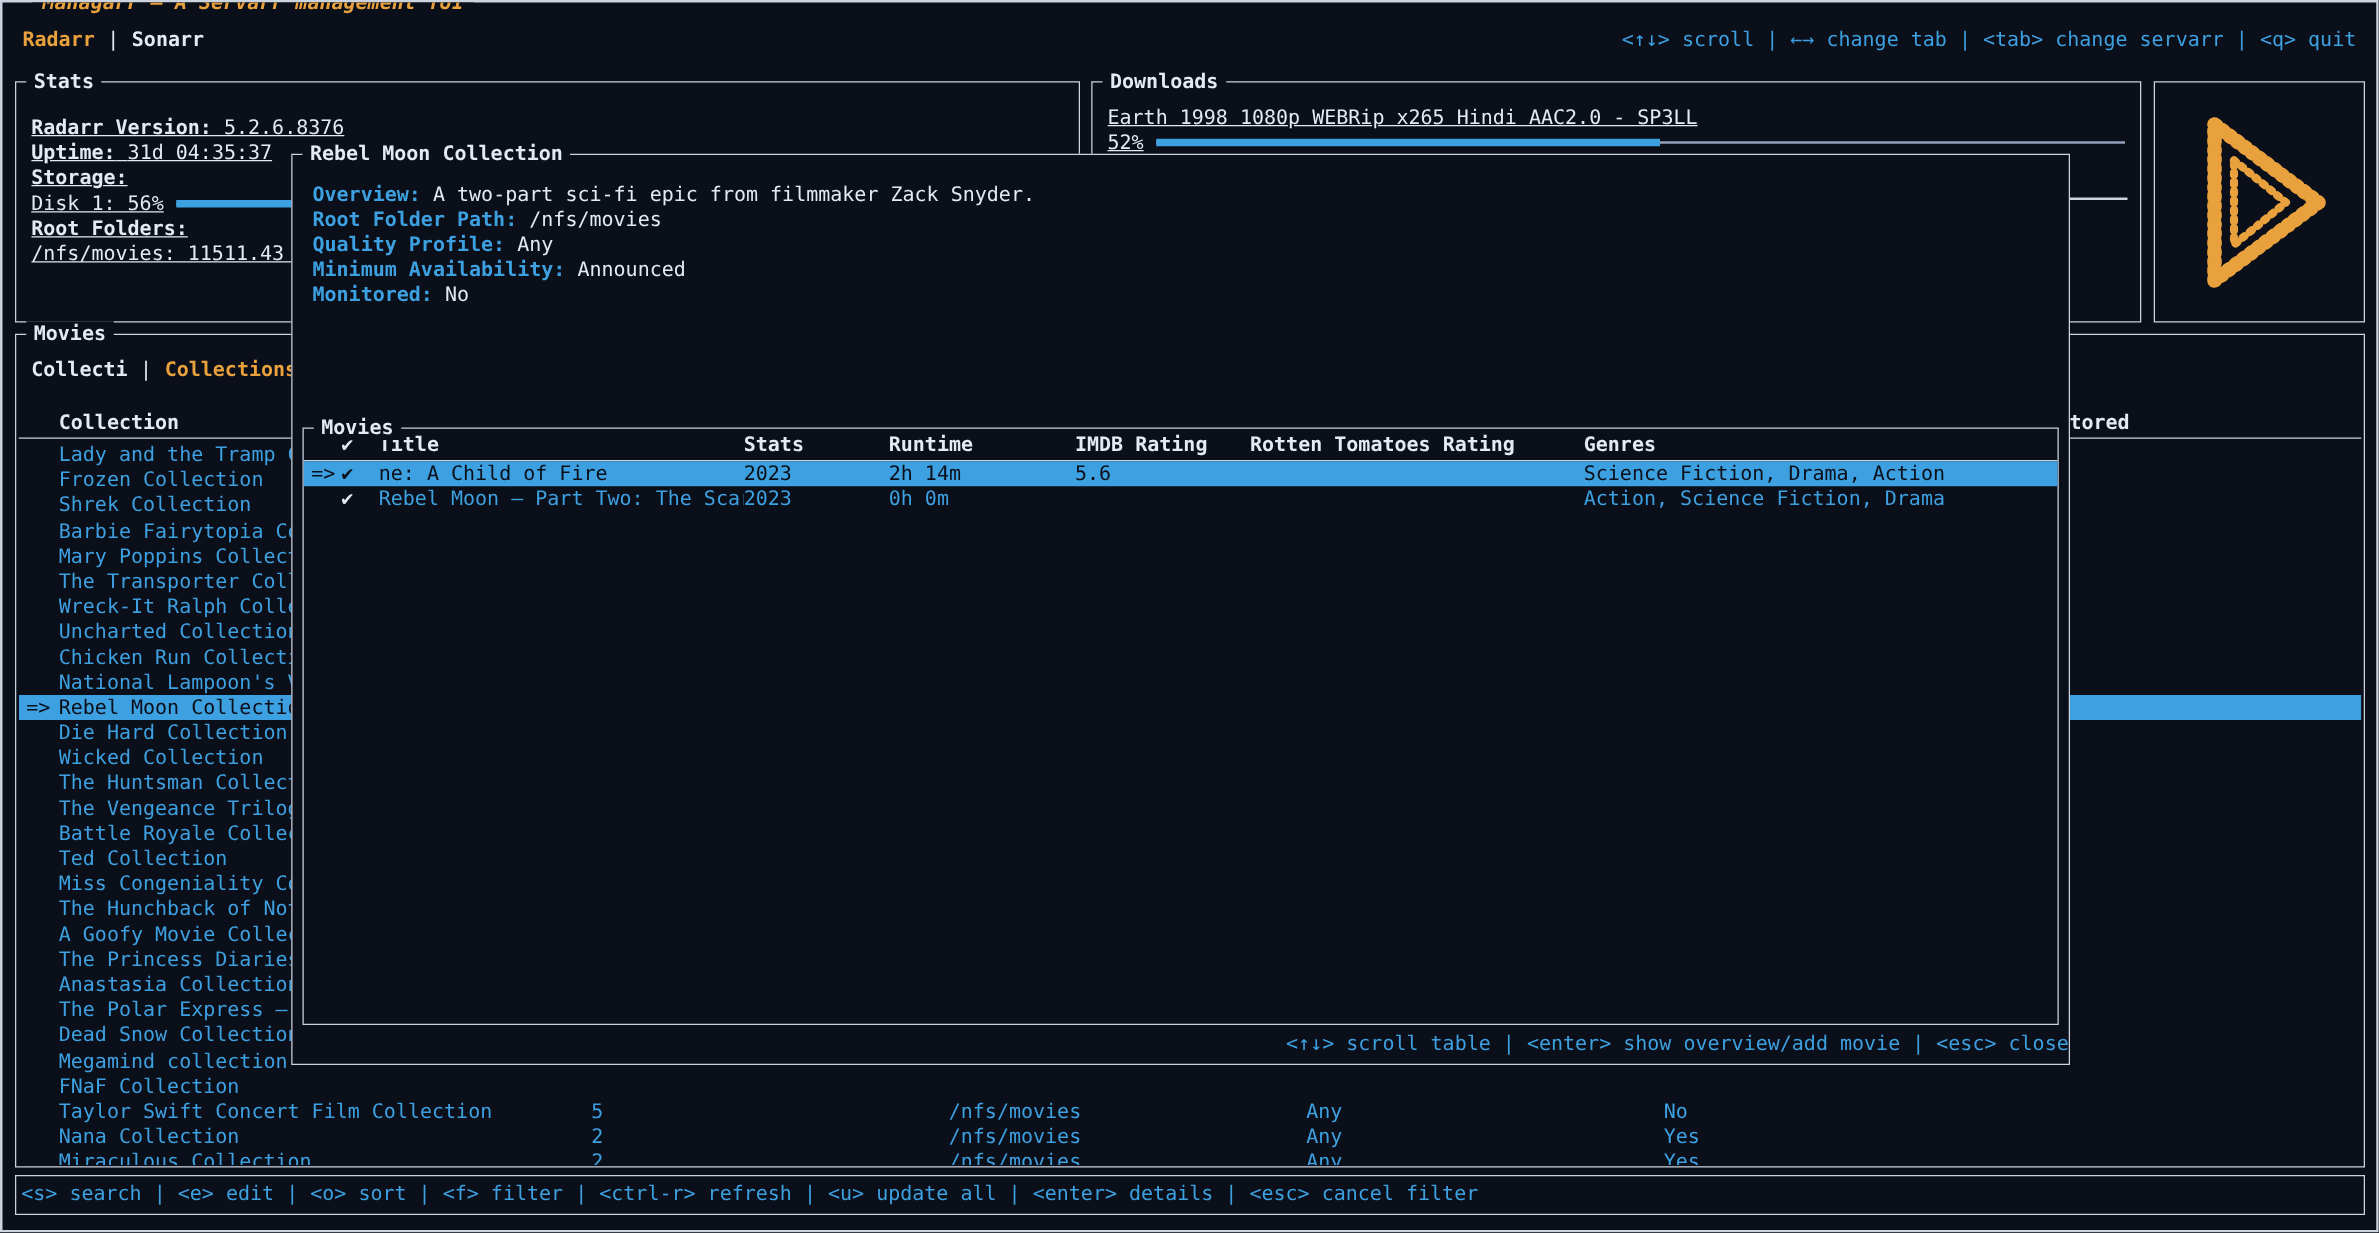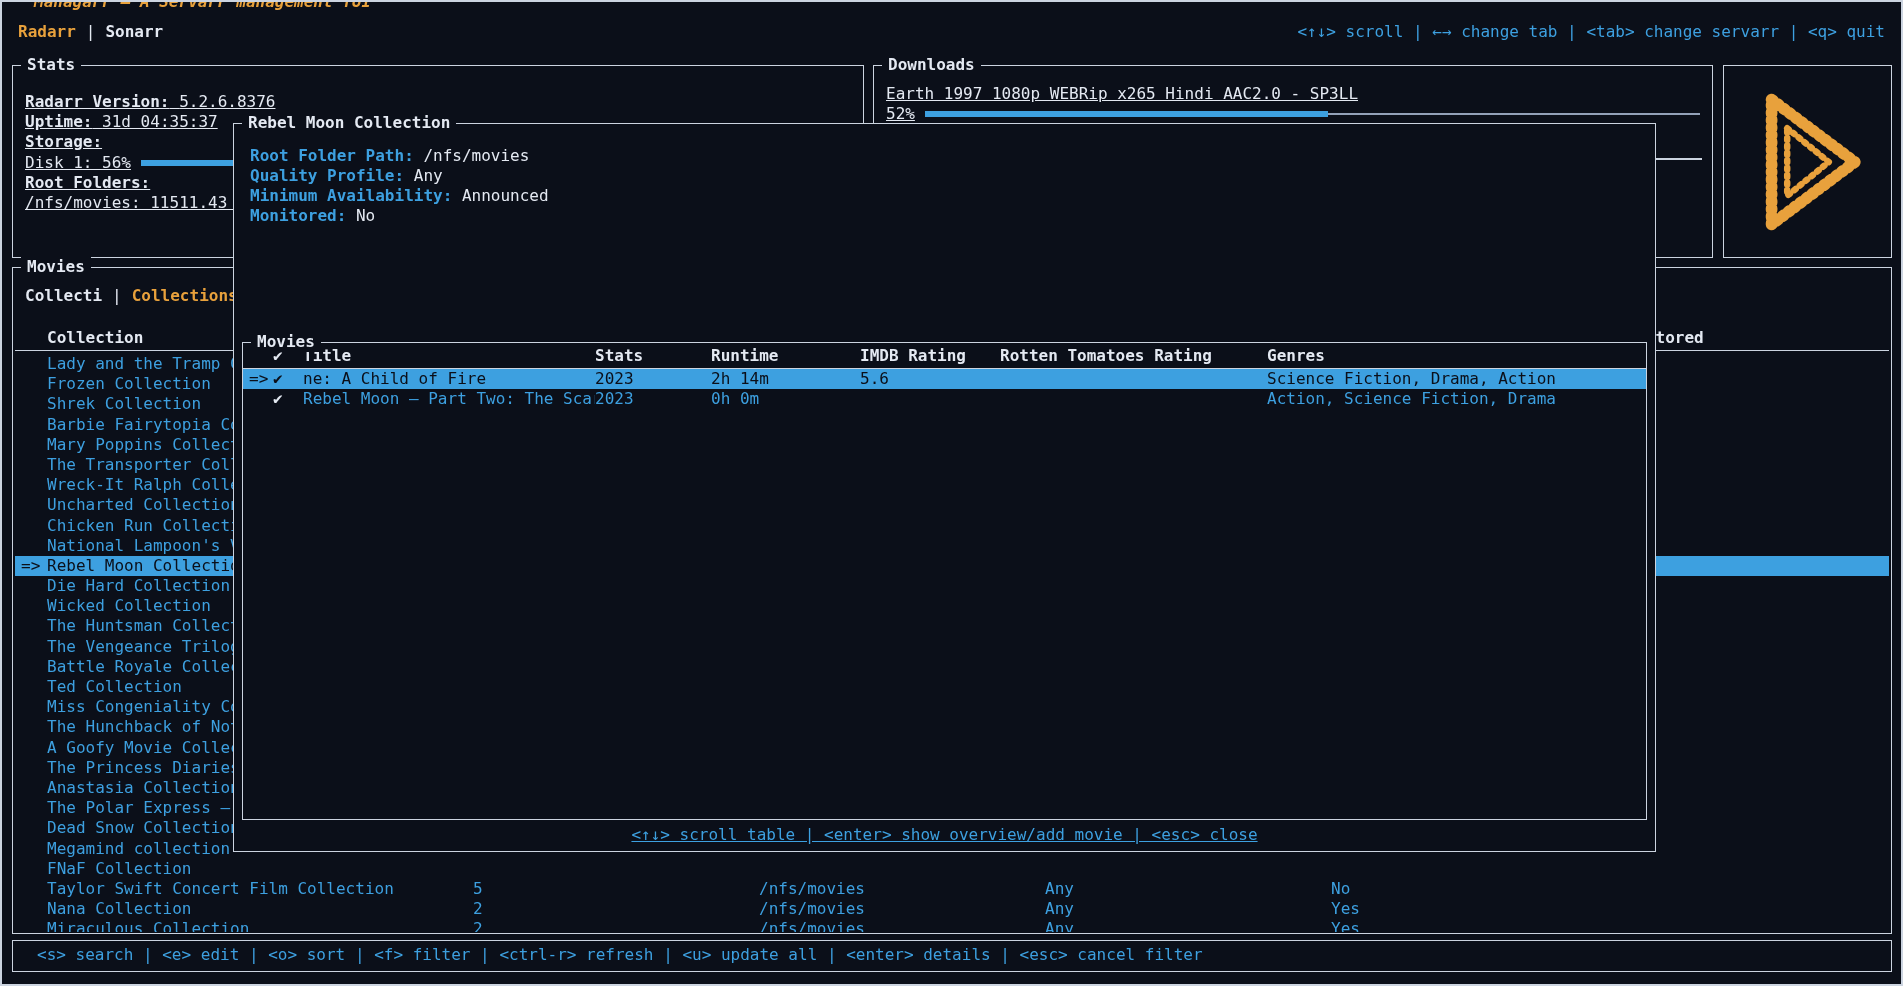--- a/index.html
+++ b/index.html
@@ -75,21 +75,21 @@
     position:absolute; top:60px; left:2px; right:2px;
     height:23px; color:var(--text,#e4e9f2); font-weight:700;
     border-bottom:1.5px solid var(--border,#ccd4e0);
   }
   .collections-body { position:absolute; top:86px; left:2px; right:2px; bottom:1px; overflow:hidden; }
   .crow.sel { background:var(--highlight_bg,#3da0e0); color:var(--highlight_fg,#0b0f19); }
 
   .bottombar {
     position:absolute; left:10px; top:938px; width:1880px; height:32px;
     border:1.5px solid var(--border,#ccd4e0);
-    padding:4px 24px; white-space:nowrap; overflow:hidden;
+    padding:4px 4px; white-space:nowrap; overflow:hidden;
   }
 
   .modal {
     position:absolute; left:231px; top:121px; width:1423px; height:729px;
     background:var(--background,#0b0f19);
     border:1.5px solid var(--border,#ccd4e0);
     z-index:10;
   }
   .fields { padding:22px 16px 0 16px; }
   .field { height:20px; line-height:20px; white-space:nowrap; overflow:hidden; }
@@ -109,21 +109,21 @@
   .mrow .cell { white-space:nowrap; overflow:hidden; }
   .mrow .chk { color:var(--text,#e4e9f2); }
   .mrow.header {
     margin-top:3px; height:23px;
     color:var(--text,#e4e9f2); font-weight:700;
     border-bottom:1.5px solid var(--border,#ccd4e0);
   }
   .mrow.header .chk { color:var(--text,#e4e9f2); }
   .mrow.sel { background:var(--highlight_bg,#3da0e0); color:var(--highlight_fg,#0b0f19); }
   .mrow.sel .chk { color:var(--highlight_fg,#0b0f19); }
-  .modal-keys { position:absolute; bottom:6px; left:0; right:0; text-align:center;text-decoration:underline; }
+  .modal-keys { position:absolute; bottom:6px; left:0; right:0; text-align:right; }
 </style>
 </head>
 <body>
 
 <div class="screen">
 
   <div class="app-title">Managarr – A Servarr management TUI</div>
 
   <div class="topbar">
     <div>
@@ -146,21 +146,21 @@
           </span>
       </div>
       <div class="line bold">Root Folders:</div>
       <div class="line">/nfs/movies: 11511.43 GB</div>
     </div>
   </div>
 
   <div class="panel downloads">
     <span class="panel-title">Downloads</span>
     <div class="panel-body">
-      <div class="line">Earth 1997 1080p WEBRip x265 Hindi AAC2.0 - SP3LL</div>
+      <div class="line">Earth 1998 1080p WEBRip x265 Hindi AAC2.0 - SP3LL</div>
       <div class="gauge-row">
         <span>52%</span>
         <span class="gauge">
             <span class="track"></span>
             <span class="fill" style="width: 52%;"></span>
           </span>
       </div>
     </div>
     <div class="dl2-line"></div>
   </div>
@@ -454,20 +454,21 @@
   </div>
 
   <div class="bottombar">
     <span class="blue">&lt;s&gt; search | &lt;e&gt; edit | &lt;o&gt; sort | &lt;f&gt; filter | &lt;ctrl-r&gt; refresh | &lt;u&gt; update all | &lt;enter&gt; details | &lt;esc&gt; cancel filter</span>
   </div>
 
   <div class="modal">
     <span class="panel-title">Rebel Moon Collection</span>
 
     <div class="fields">
+        <div class="field"><span class="flabel">Overview:</span>&nbsp;<span class="fvalue">A two-part sci-fi epic from filmmaker Zack Snyder.</span></div>
         <div class="field"><span class="flabel">Root Folder Path:</span>&nbsp;<span class="fvalue">/nfs/movies</span></div>
         <div class="field"><span class="flabel">Quality Profile:</span>&nbsp;<span class="fvalue">Any</span></div>
         <div class="field"><span class="flabel">Minimum Availability:</span>&nbsp;<span class="fvalue">Announced</span></div>
         <div class="field"><span class="flabel">Monitored:</span>&nbsp;<span class="fvalue">No</span></div>
       </div>
 
     <div class="movies-box">
       <span class="panel-title">Movies</span>
       <div class="mrow header">
         <span class="cell"></span>

